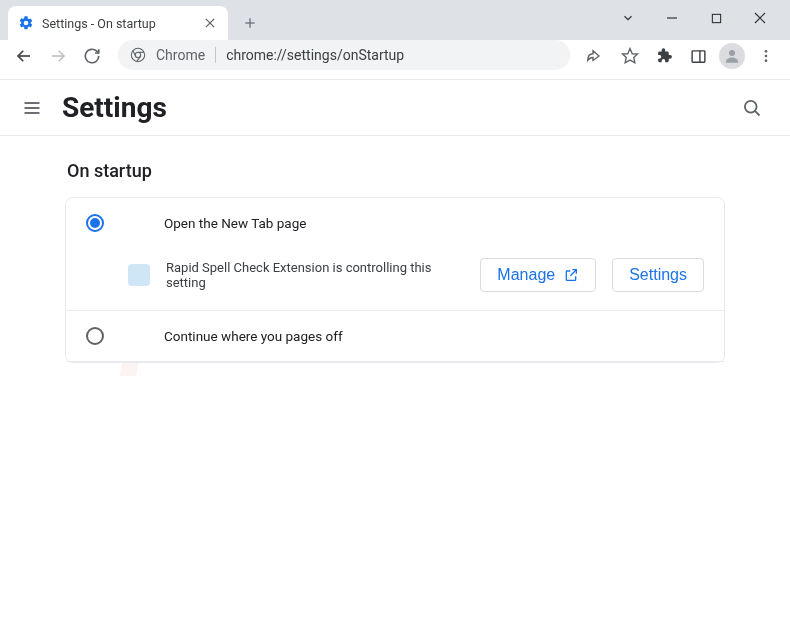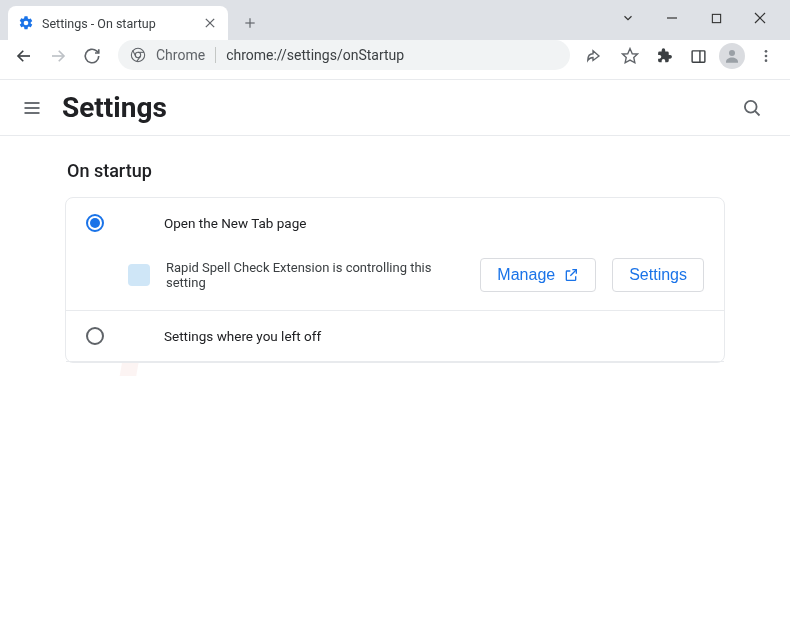--- a/index.html
+++ b/index.html
@@ -411,21 +411,21 @@
           </button>
           <button class="btn-outline">
             <span>Settings</span>
           </button>
         </div>
 
         <div class="divider"></div>
 
         <div class="radio-row">
           <div class="radio-circle"></div>
-          <span>Settings where you left off</span>
+          <span>Continue where you pages off</span>
         </div>
 
         <div class="divider"></div>
 
 
       </div>
     </div>
   </div>
 
 </div>

